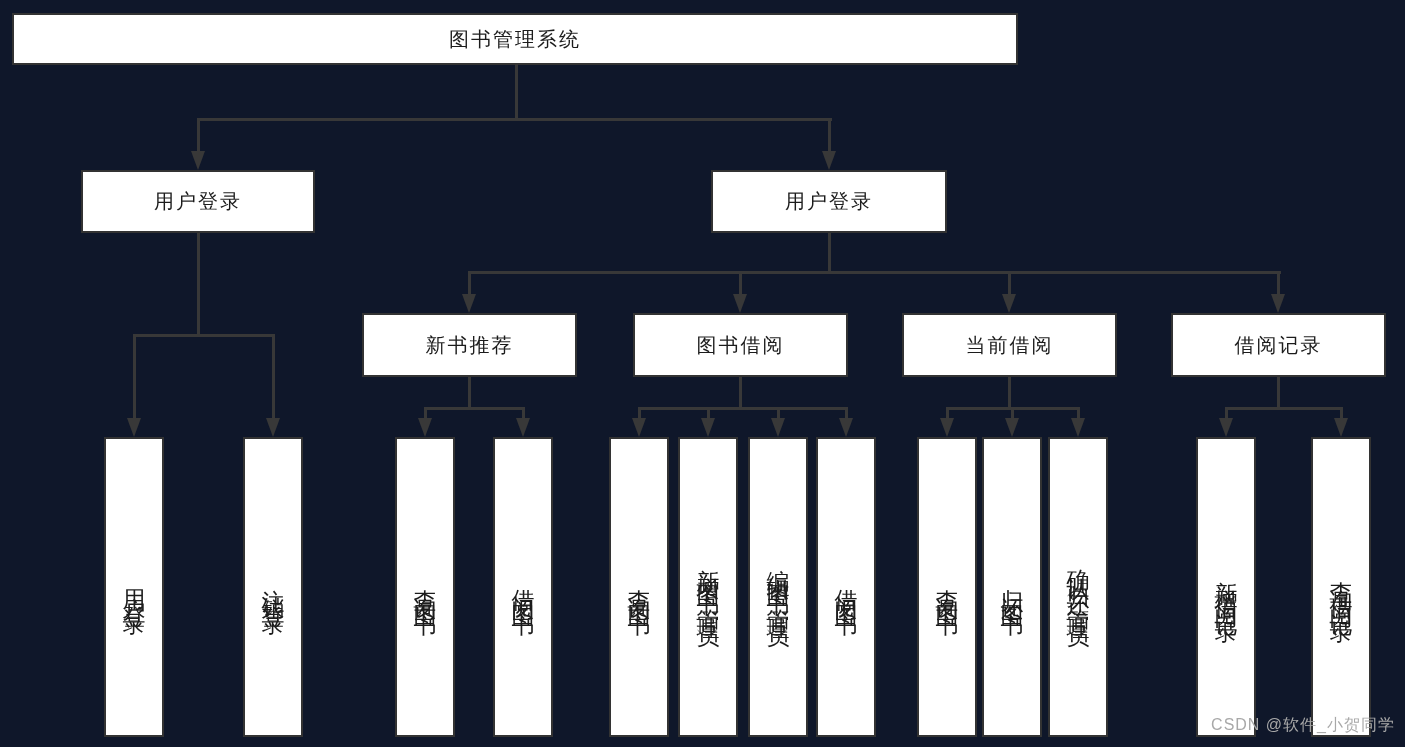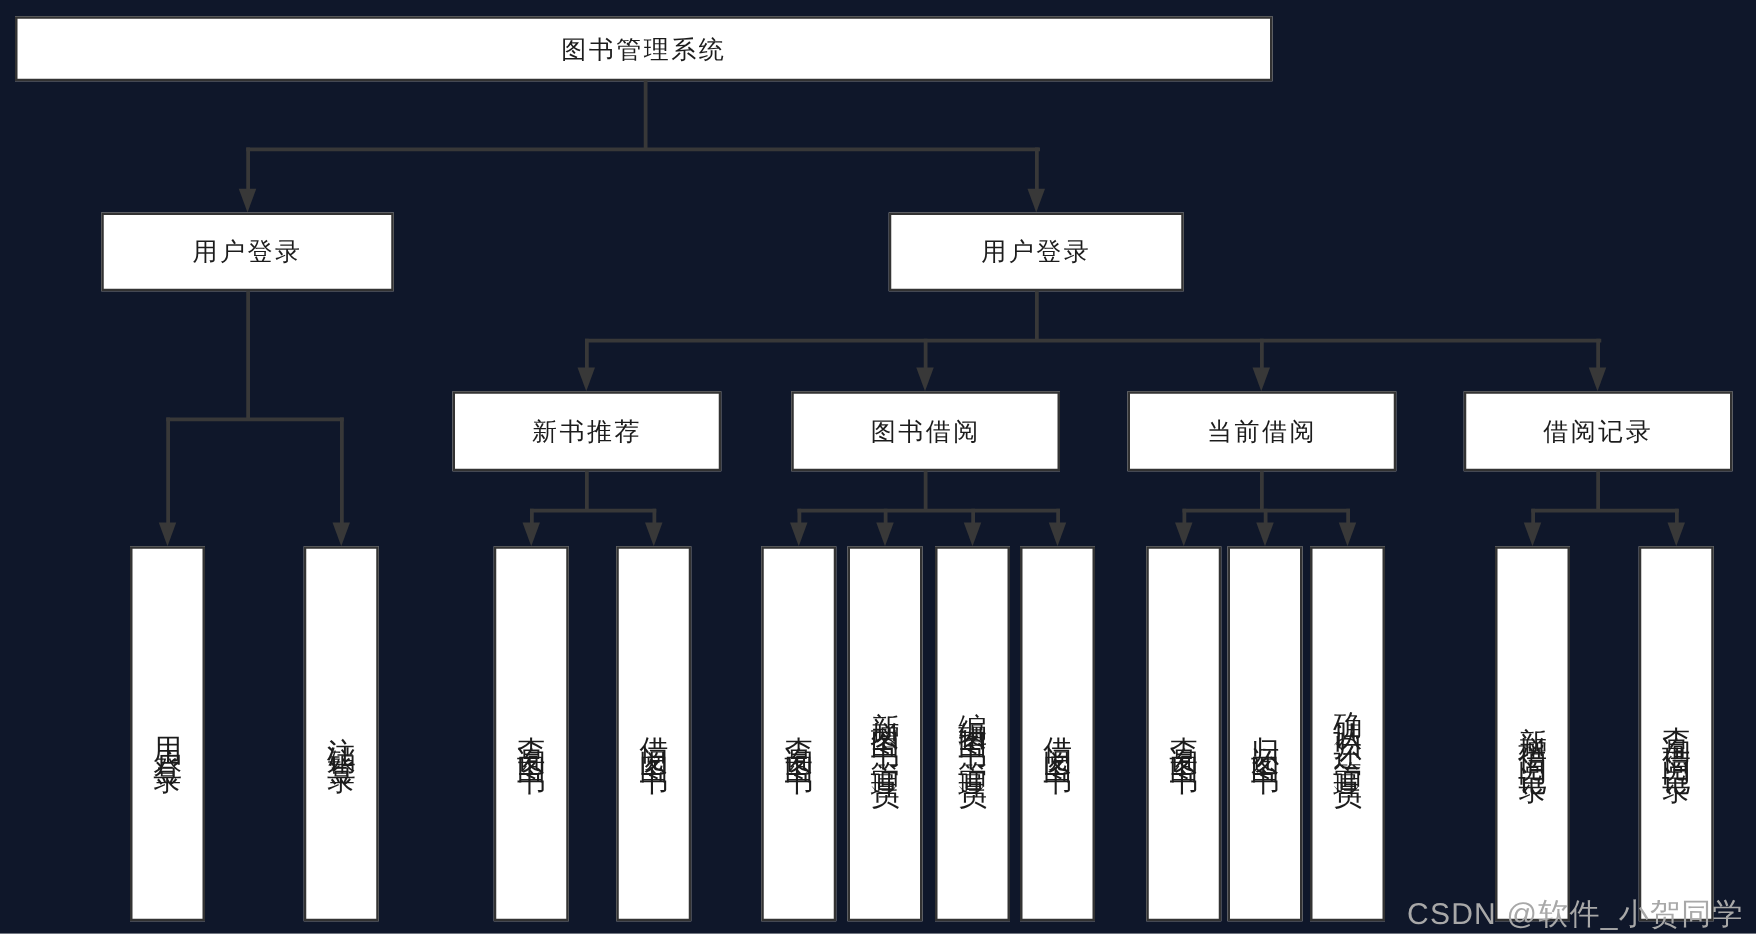--- a/index.html
+++ b/index.html
@@ -23,21 +23,21 @@
   }
   .line  { position:absolute; background:#383838; }
   .arrow {
     position:absolute; width:0; height:0;
     border-left:7px solid transparent;
     border-right:7px solid transparent;
     border-top:19px solid #383838;
   }
   .watermark {
     position:absolute; right:10px; top:715px;
-    font-size:24px; color:#a8a8a8; letter-spacing:1px; z-index:5;
+    font-size:16px; color:#a8a8a8; letter-spacing:1px; z-index:5;
     white-space:nowrap;
   }
 </style>
 </head>
 <body>
 
 <div id="canvas">
 
   <div class="box root" style="left:12px; top:13px; width:1006px; height:52px;">图书管理系统</div>
 

